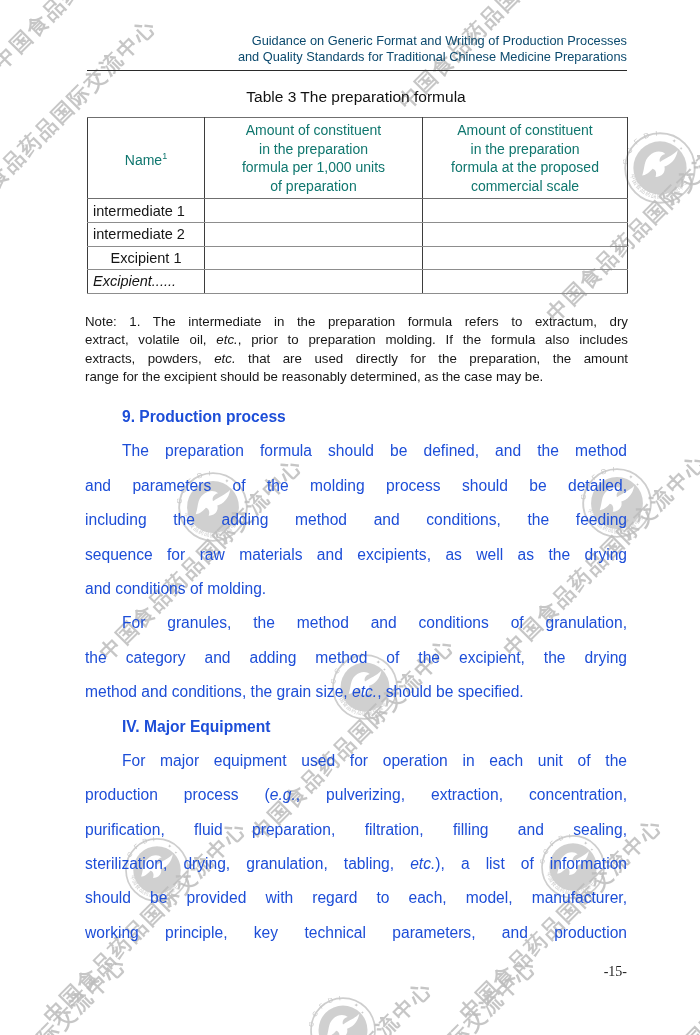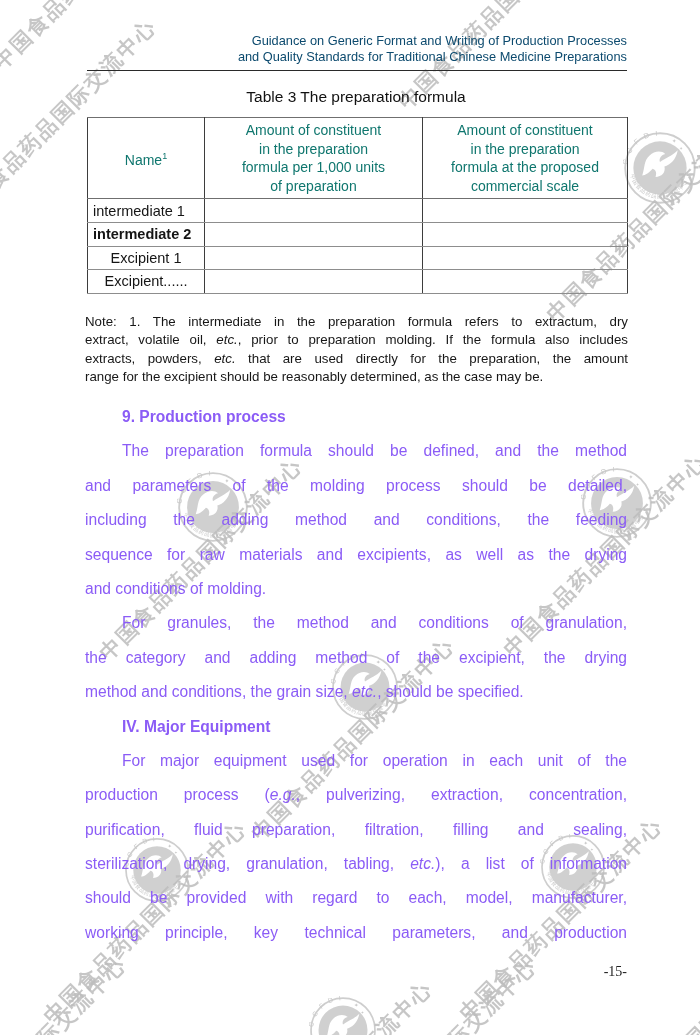--- a/index.html
+++ b/index.html
@@ -29,21 +29,21 @@
   }
   #formula-table td{
     border-left:1px solid #3d3d3d;border-right:1px solid #3d3d3d;
     border-top:1px solid #8d8d8d;border-bottom:1px solid #8d8d8d;
     font-size:14.5px;height:22.6px;padding:0 5px;color:#151515;
   }
   #formula-table sup{font-size:9px;}
   #note-block{top:313px;left:85px;width:543px;font-size:13.3px;color:#171717;}
   .nline{height:18.4px;line-height:18.4px;text-align:justify;text-align-last:justify;overflow:hidden;}
   .nline.last{text-align-last:left;}
-  #body-text{top:400px;left:85px;width:542px;font-size:15.6px;color:#8b5cf6;}
+  #body-text{top:400px;left:85px;width:542px;font-size:15.6px;color:#1d4ed8;}
   .bline{height:34.4px;line-height:34.4px;text-align:justify;text-align-last:justify;overflow:hidden;}
   .bline.indent{padding-left:37px;}
   .bline.nojust{text-align-last:left;}
   .bline.heading{font-weight:bold;text-align-last:left;}
   #page-number{top:964px;left:85px;width:542px;text-align:right;
     font-family:"Liberation Serif","DejaVu Serif",serif;font-size:14px;color:#222;}
   #wm-defs{position:absolute;width:0;height:0;overflow:hidden;}
 </style>
 </head>
 <body>
@@ -131,31 +131,31 @@
 commercial scale</th>
       </tr>
     </thead>
   <tbody id="table-body">
       <tr>
         <td style="text-align: left;">intermediate 1</td>
         <td></td>
         <td></td>
       </tr>
       <tr>
-        <td style="text-align: left; font-weight: bold;">intermediate 2</td>
+        <td style="text-align: left;">intermediate 2</td>
         <td></td>
         <td></td>
       </tr>
       <tr>
         <td style="text-align: center;">Excipient 1</td>
         <td></td>
         <td></td>
       </tr>
       <tr>
-        <td style="text-align: center;">Excipient......</td>
+        <td style=" font-style: italic;">Excipient......</td>
         <td></td>
         <td></td>
       </tr>
     </tbody>
 </table>
 
 <div id="note-block" class="layer">
     <div class="nline">Note: 1. The intermediate in the preparation formula refers to extractum, dry</div>
     <div class="nline">extract, volatile oil, <i>etc.</i>, prior to preparation molding. If the formula also includes</div>
     <div class="nline">extracts, powders, <i>etc.</i> that are used directly for the preparation, the amount</div>

